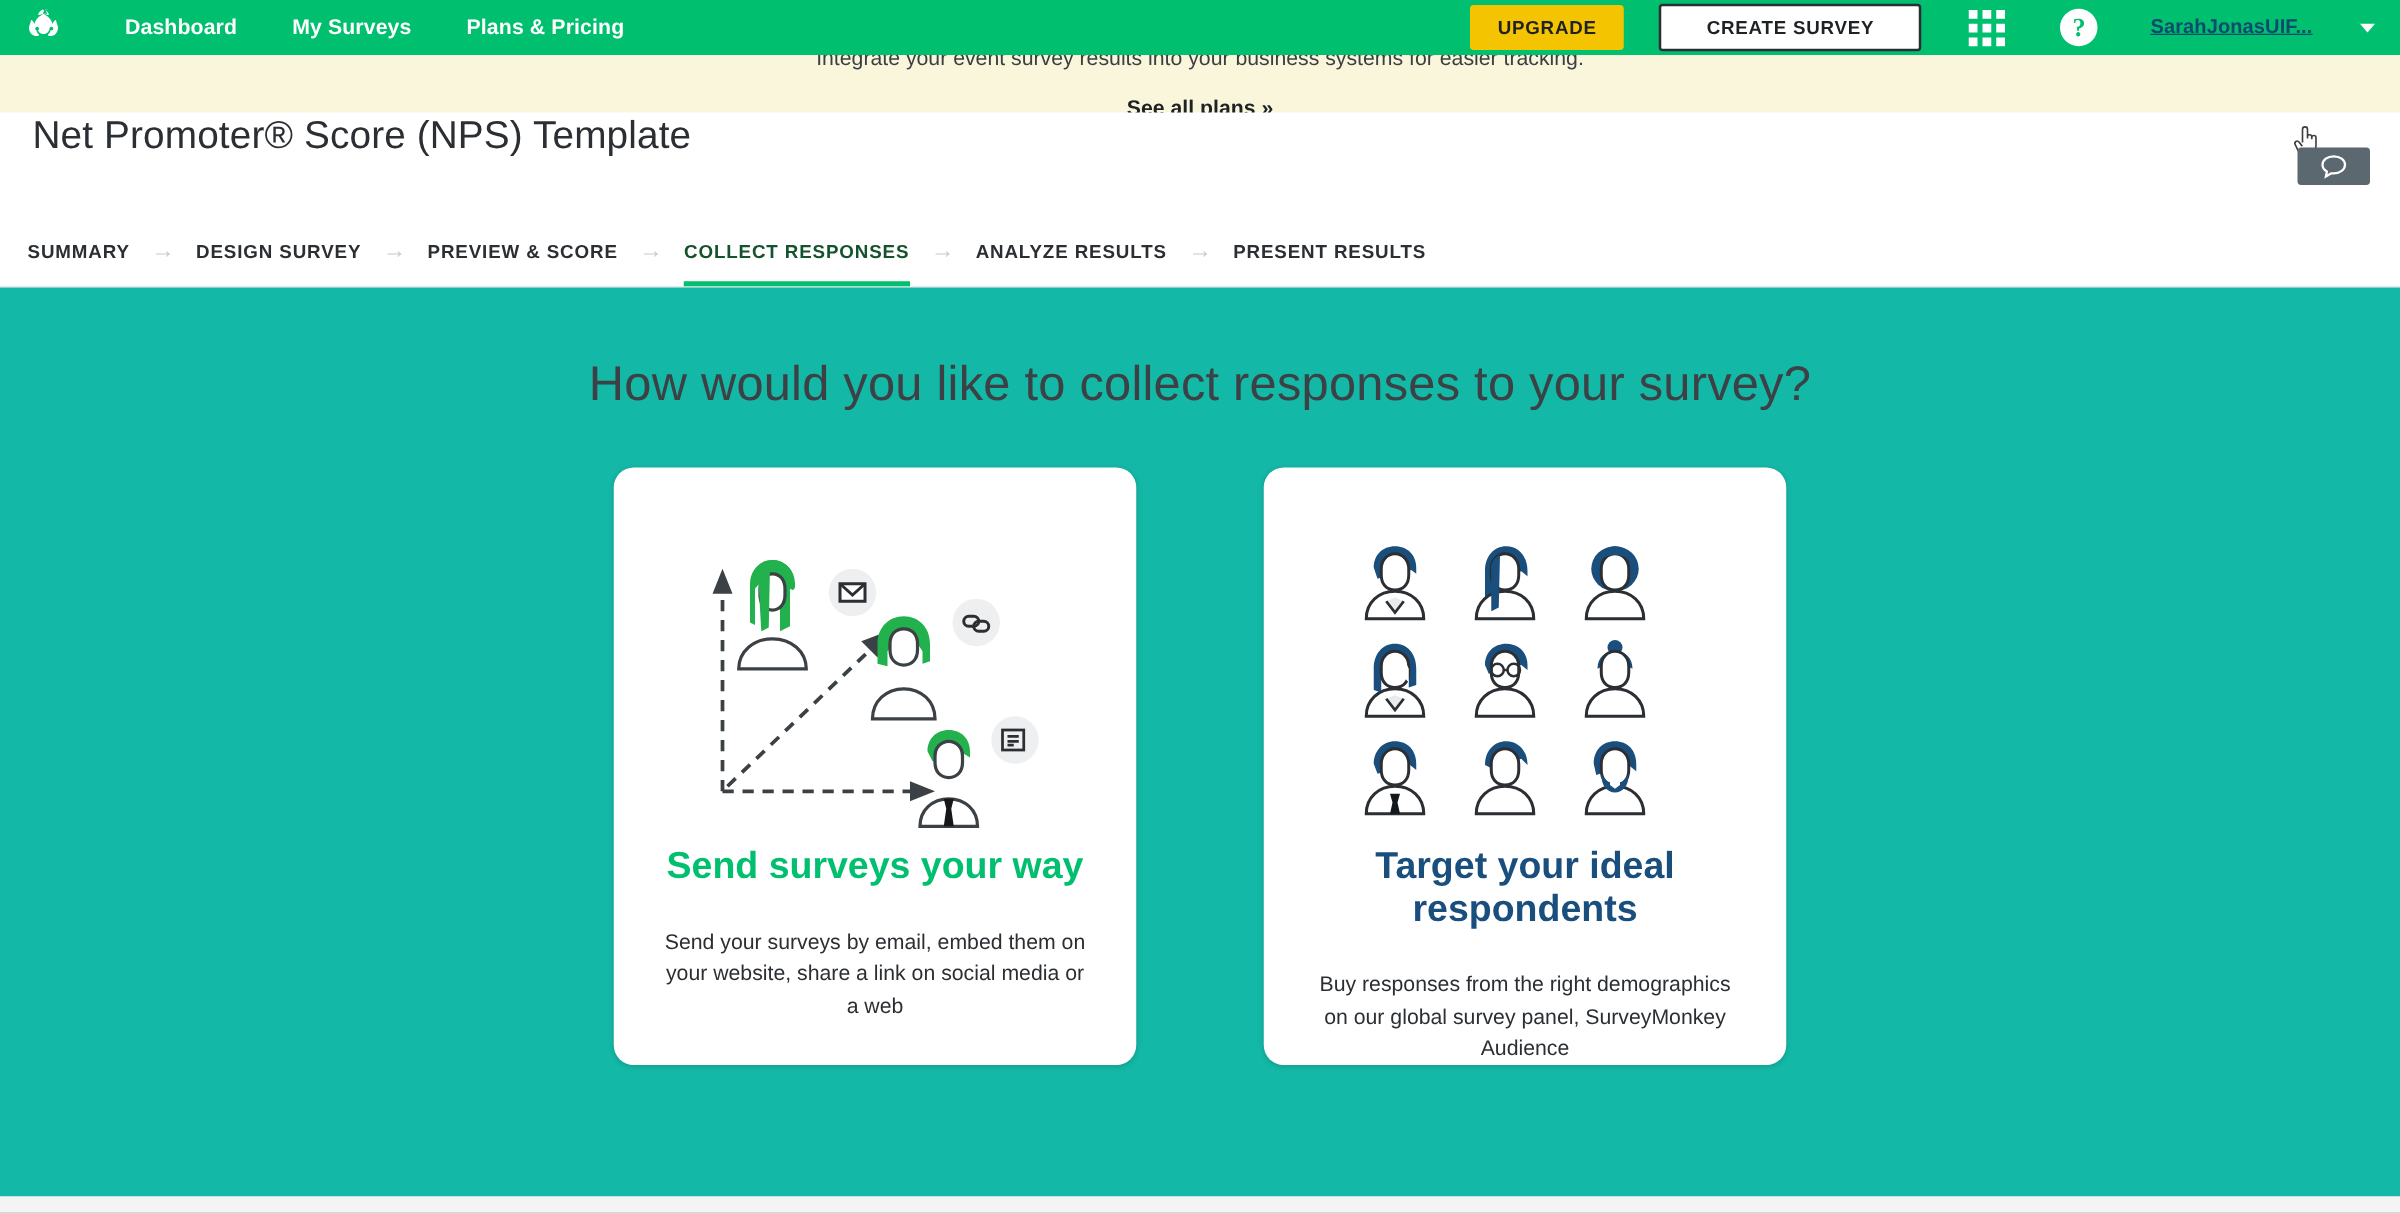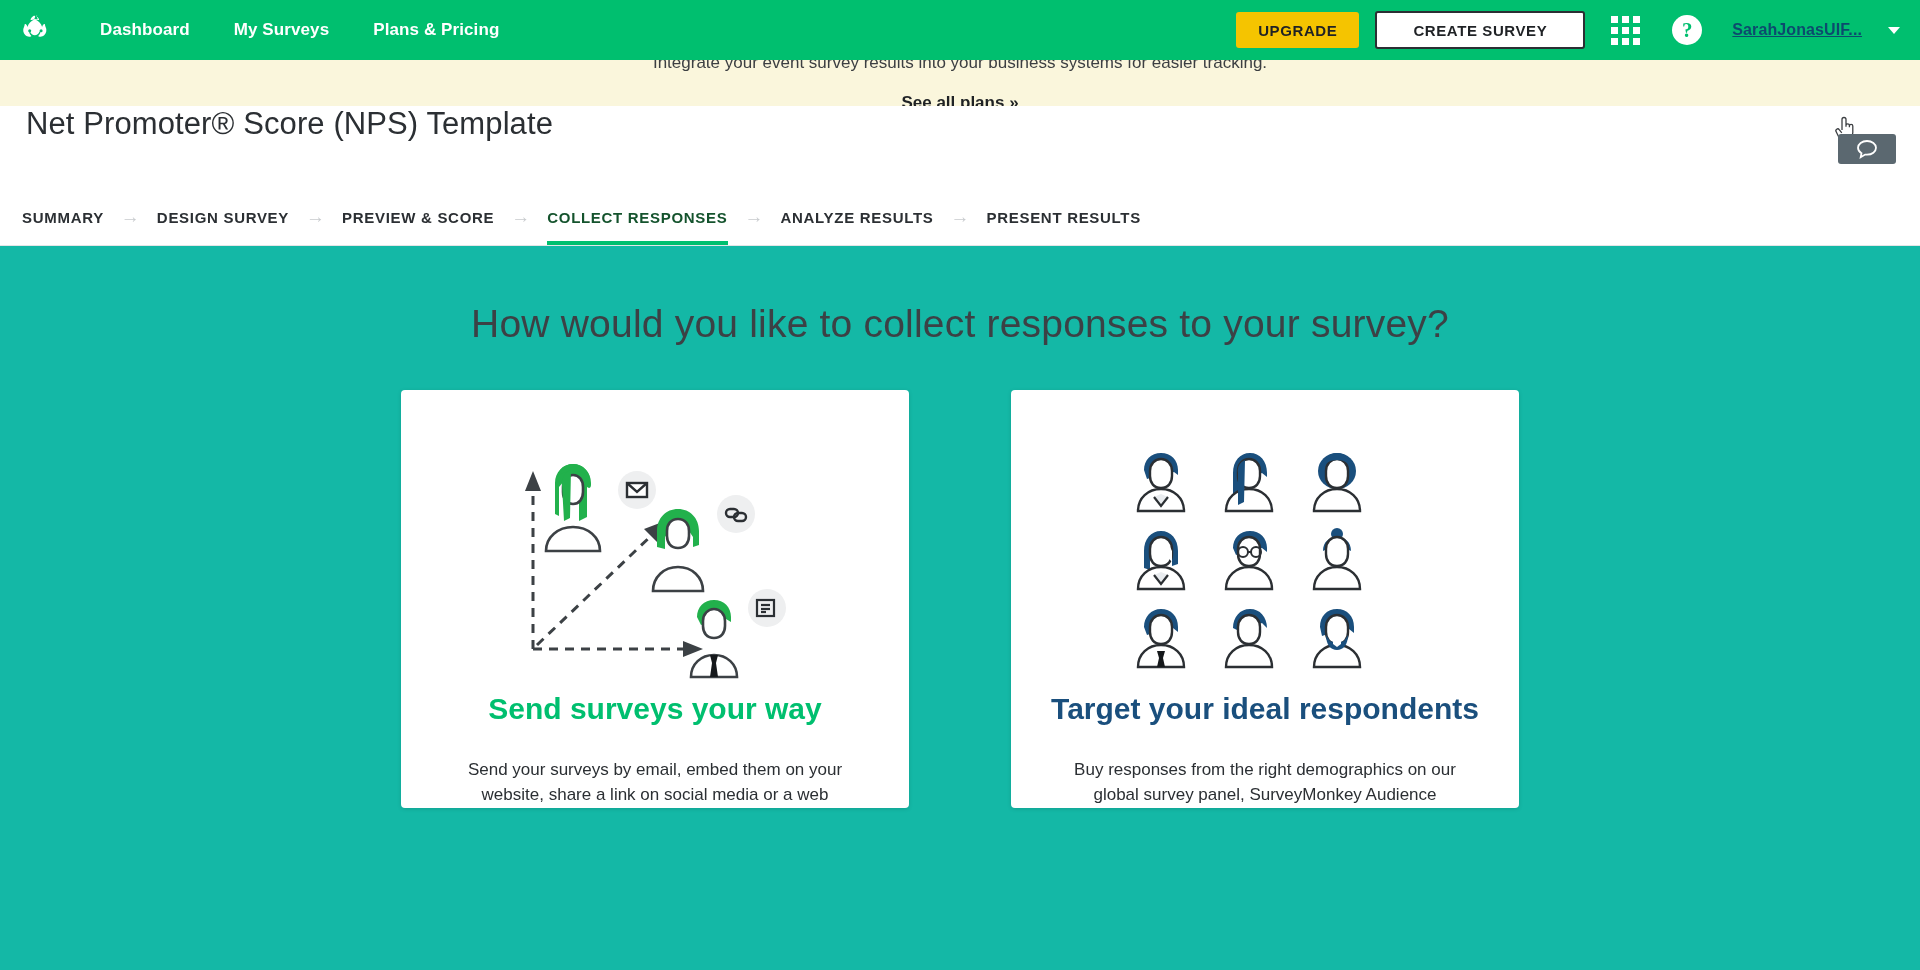--- a/index.html
+++ b/index.html
@@ -5,33 +5,33 @@
   * { box-sizing: border-box; margin: 0; padding: 0; }
   html, body {
     width: 1920px; height: 970px;
     font-family: "Liberation Sans", sans-serif;
     background: #f4f4f4;
     overflow: hidden;
   }
 
   
   .topnav {
-    height: 60px; background: #00bf6f;
+    height: 44px; background: #00bf6f;
     display: flex; align-items: center;
     padding: 0 20px 0 14px;
     position: relative;
   }
   .logo { width: 42px; height: 36px; display: flex; align-items: center; justify-content: center; margin-right: 22px; }
   .navlinks { display: flex; align-items: center; gap: 0; }
   .navlink {
     color: #ffffff; font-size: 17px; font-weight: 700;
     padding: 0 22px; text-decoration: none; letter-spacing: .1px;
     cursor: pointer; white-space: nowrap;
   }
-  .nav-right { margin-left: auto; display: flex; align-items: center; gap: 0; }
+  .nav-right { margin-left: auto; display: flex; align-items: center; gap: 12px; }
   .btn-upgrade {
     background: #f5c400; color: #1f2225;
     font-size: 15px; font-weight: 700; letter-spacing: .6px;
     border: none; border-radius: 3px;
     height: 36px; padding: 0 22px; cursor: pointer;
     margin-right: 16px;
   }
   .btn-create {
     background: #ffffff; color: #1f2225;
     font-size: 15px; font-weight: 700; letter-spacing: .6px;
@@ -92,21 +92,21 @@
   .tab-arrow { color: #c8cbce; font-size: 19px; margin: 0 17px; user-select: none; }
 
   
   .main { background: #14b8a6; padding-top: 56px; height: calc(970px - 56px - 46px - 84px - 57px); }
   .main-heading {
     text-align: center; font-size: 39px; color: #3c4145;
     font-weight: 400; letter-spacing: .2px; margin-bottom: 44px;
   }
   .cards { display: flex; justify-content: center; gap: 102px; }
   .card {
-    width: 508px; background: #ffffff; border-radius: 4px;
+    width: 418px; background: #ffffff; border-radius: 16px;
     box-shadow: 0 1px 4px rgba(0,0,0,.13);
     padding: 56px 40px 0 40px;
     display: flex; flex-direction: column; align-items: center;
   }
   .illus { height: 236px; display: flex; align-items: center; justify-content: center; }
   .card-title { font-size: 30px; font-weight: 700; text-align: center; line-height: 1.15; margin-top: 10px; }
   .card-title.green { color: #00bf6f; }
   .card-title.navy { color: #1a4f7d; }
   .card-body { font-size: 17px; color: #2b2f33; text-align: center; line-height: 1.5; margin-top: 30px; }
 </style>

